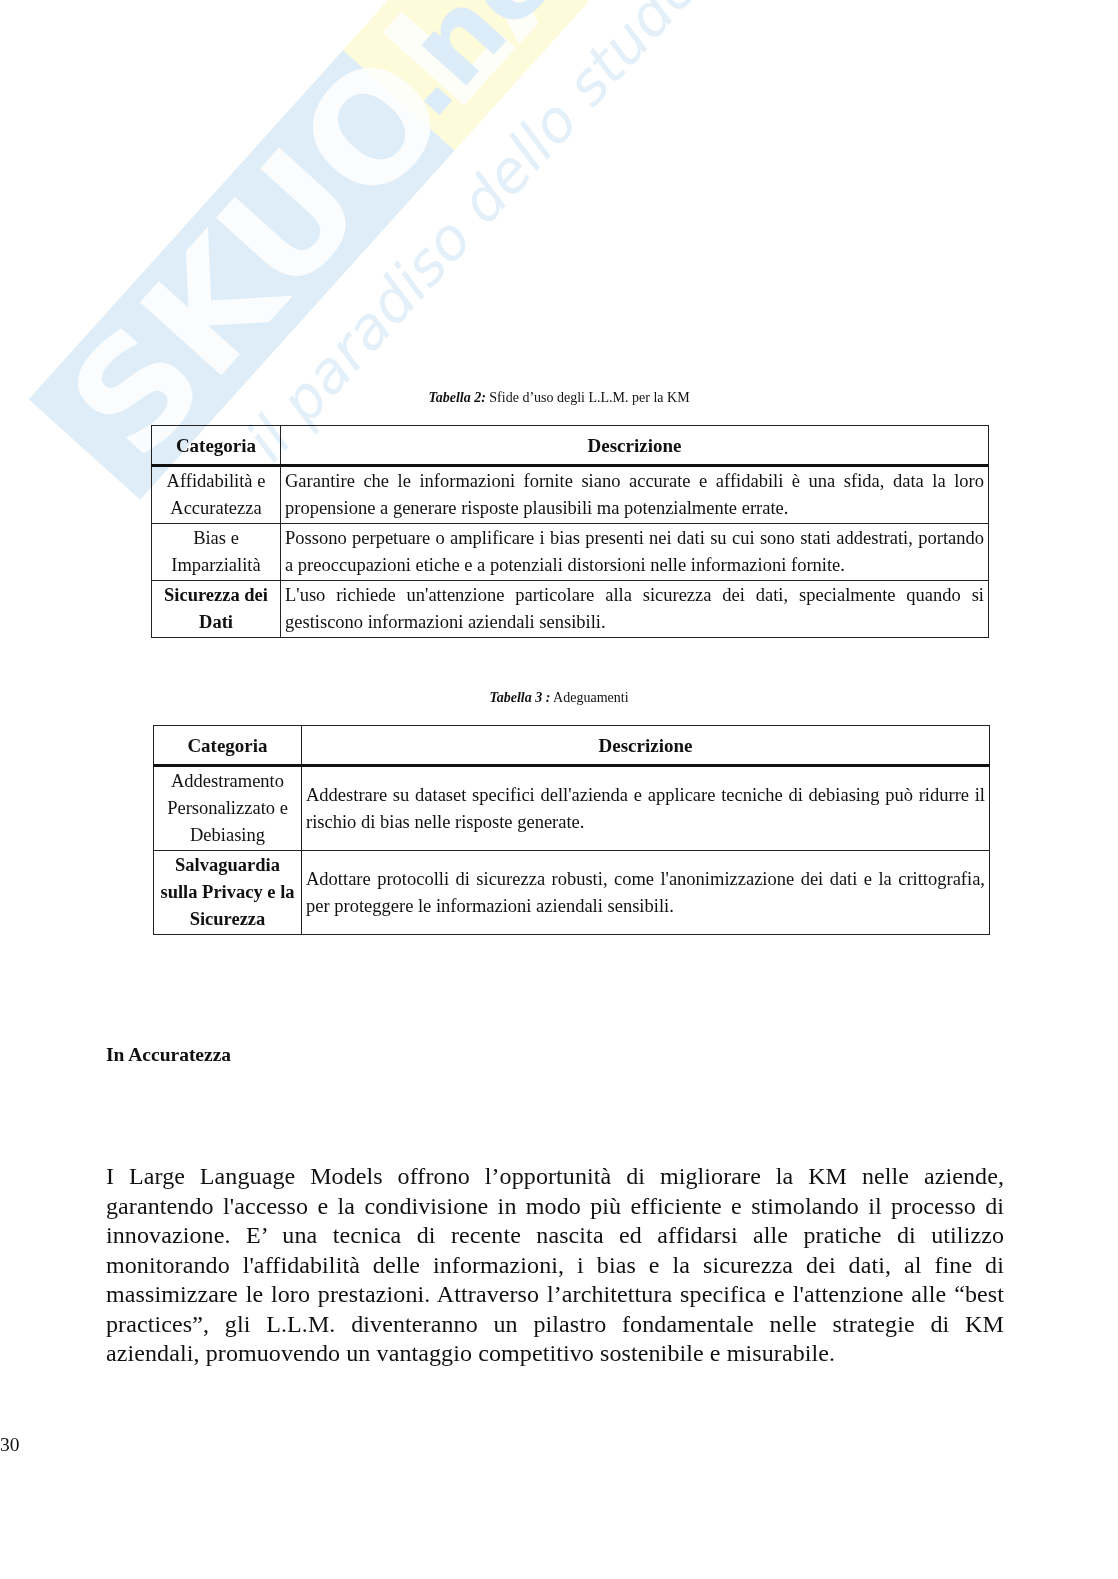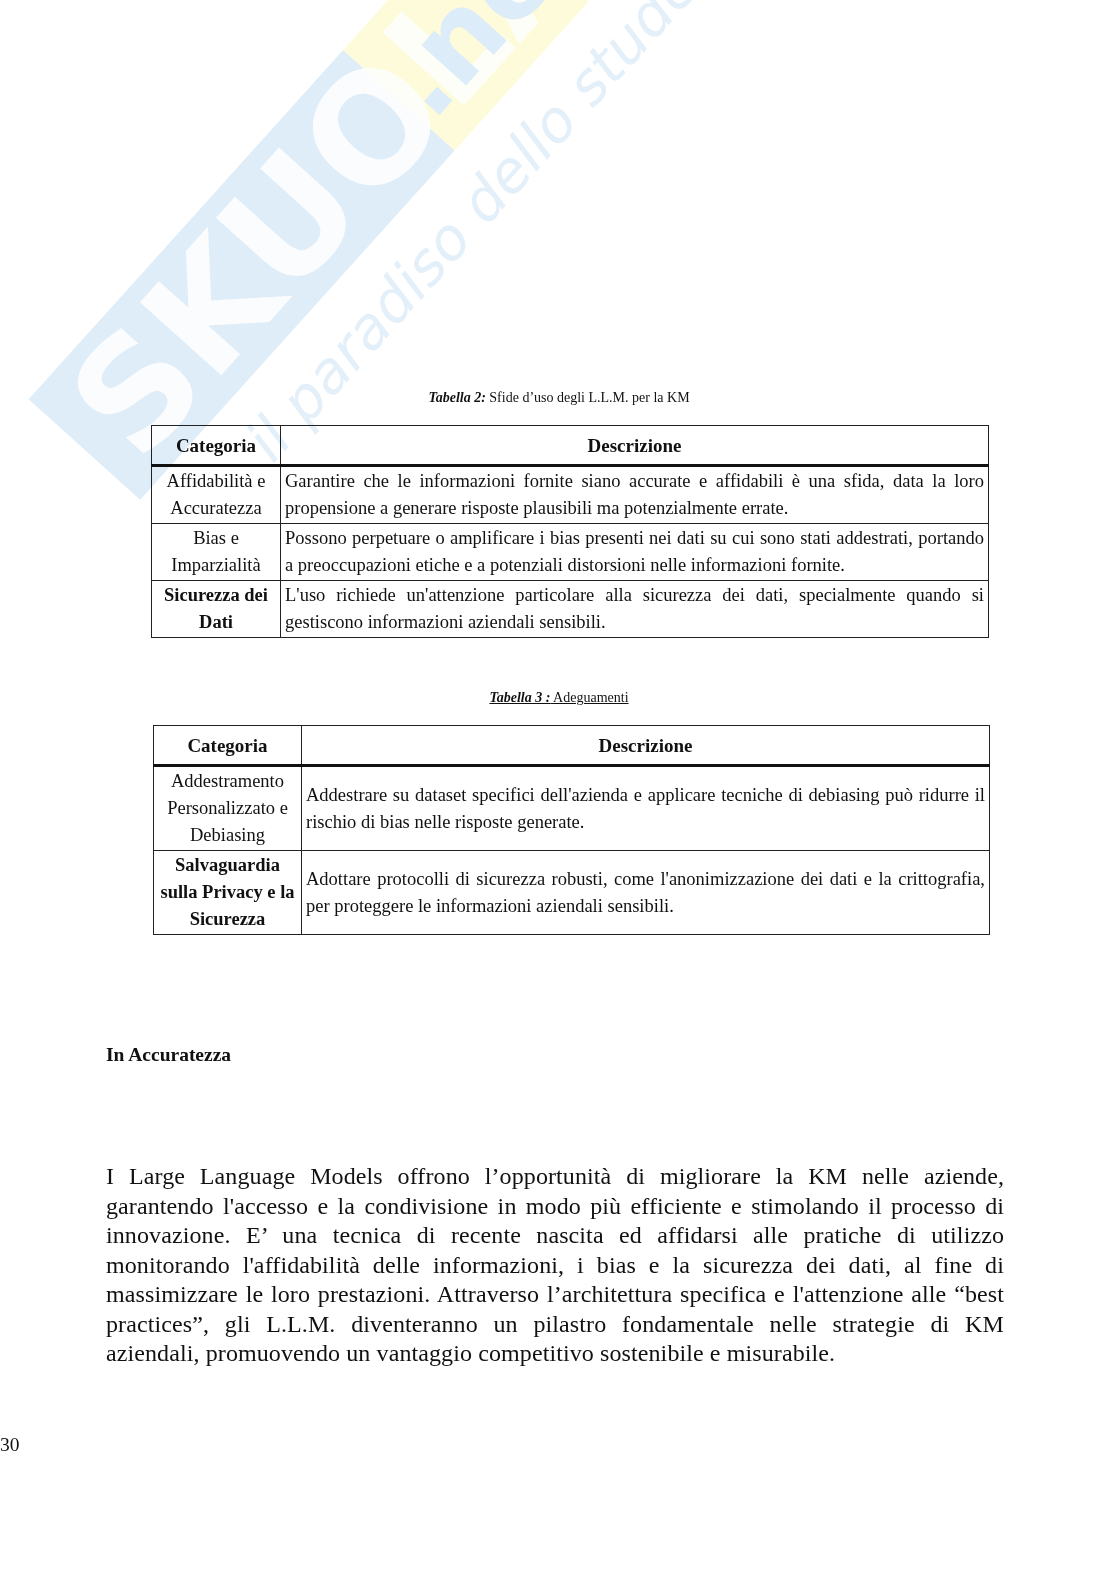--- a/index.html
+++ b/index.html
@@ -55,21 +55,21 @@
       <td class="cat">Bias e Imparzialità</td>
       <td class="desc">Possono perpetuare o amplificare i bias presenti nei dati su cui sono stati addestrati, portando a preoccupazioni etiche e a potenziali distorsioni nelle informazioni fornite.</td>
     </tr>
     <tr>
       <td class="cat bold">Sicurezza dei Dati</td>
       <td class="desc">L'uso richiede un'attenzione particolare alla sicurezza dei dati, specialmente quando si gestiscono informazioni aziendali sensibili.</td>
     </tr>
   </tbody>
     </table>
 
-  <div class="caption" style="top:690px;text-decoration:underline;">
+  <div class="caption" style="top:690px;">
     <b>Tabella 3 :</b><span> Adeguamenti</span>
   </div>
 
   <table class="t" style="left:153px; top:725px; width:837px;">
     <colgroup>
         <col style="width:148px">
         <col>
       </colgroup>
     <tbody>
         <tr>

